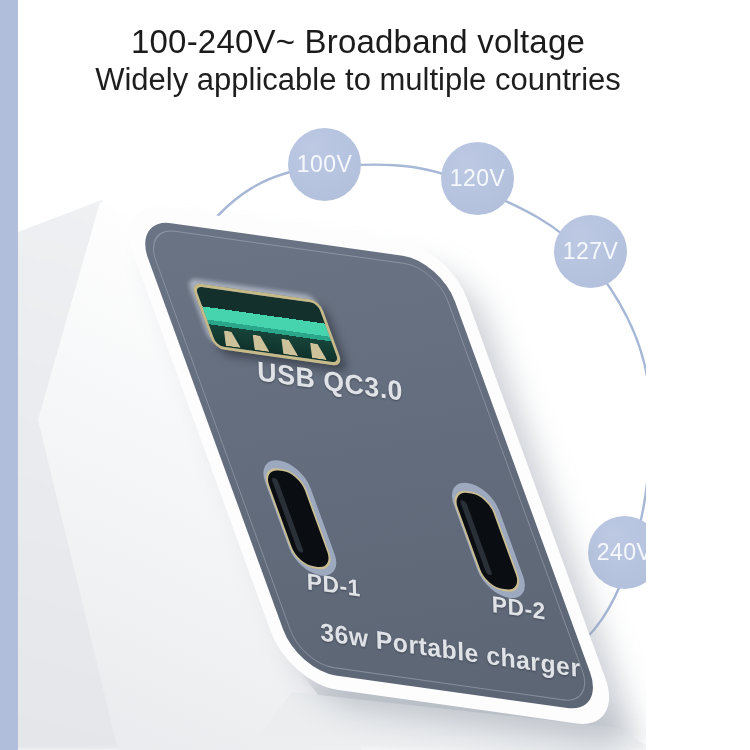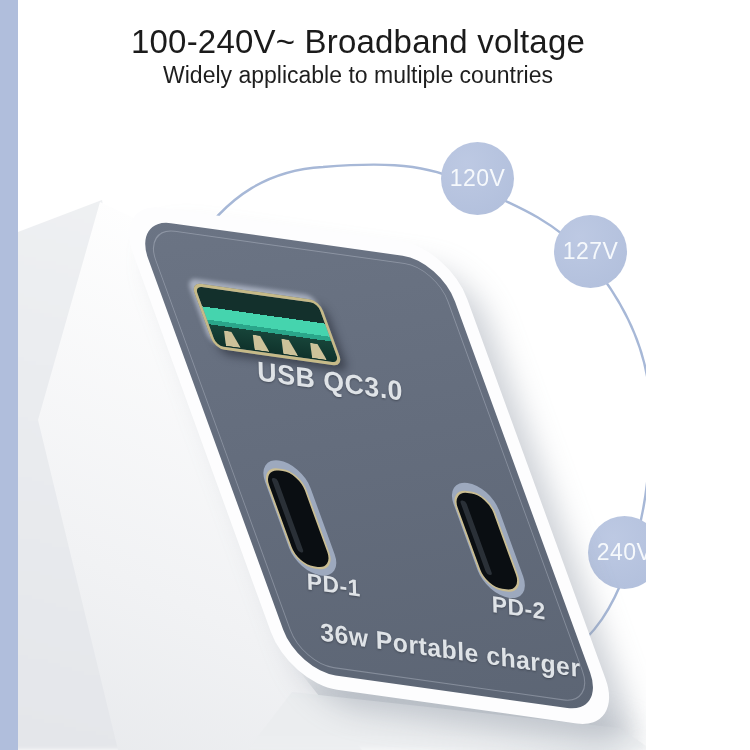--- a/index.html
+++ b/index.html
@@ -8,21 +8,21 @@
 
   
   .bar{position:absolute;top:0;width:18px;height:750px;background:#b0bedc;}
   .bar.left{left:0;}
   .bar.right{left:732px;}
 
   
   .title{position:absolute;top:24px;left:358px;transform:translateX(-50%);
     font-size:33px;line-height:1.1;color:#1b1b1b;white-space:nowrap;letter-spacing:.2px;}
   .subtitle{position:absolute;top:63px;left:358px;transform:translateX(-50%);
-    font-size:23px;line-height:1.1;color:#1e1e1e;white-space:nowrap;}
+    font-size:31px;line-height:1.1;color:#1e1e1e;white-space:nowrap;}
 
   
   .bg-shade{position:absolute;inset:0;
     clip-path:polygon(18px 232px,102px 200px,196px 750px,18px 750px);
     background:linear-gradient(195deg,#f6f7f8 0%,#ebedf0 55%,#e4e6ea 100%);
     filter:blur(2px);}
 
   
   .arc{position:absolute;left:0;top:0;}
 
@@ -95,20 +95,21 @@
 
   <svg class="arc" width="750" height="750" viewBox="0 0 750 750">
     <path d="M 190 252 C 228 192 272 170 323 167
              C 372 163 420 162 458 180
              C 508 202 556 219 591 262
              C 625 304 648 351 650 403
              C 652 460 646 519 626 571
              C 612 608 596 634 566 656" fill="none" stroke="#a7b8d7" stroke-width="2.4"></path>
   </svg>
 
+  <div class="vcircle v100">100V</div>
   <div class="vcircle v120">120V</div>
   <div class="vcircle v127">127V</div>
   <div class="vcircle v240">240V</div>
 
   <div class="charger">
     <div class="cast-shadow"></div>
     <div class="side-panel"></div>
     <div class="bottom-side"></div>
 
     <div class="rim">

